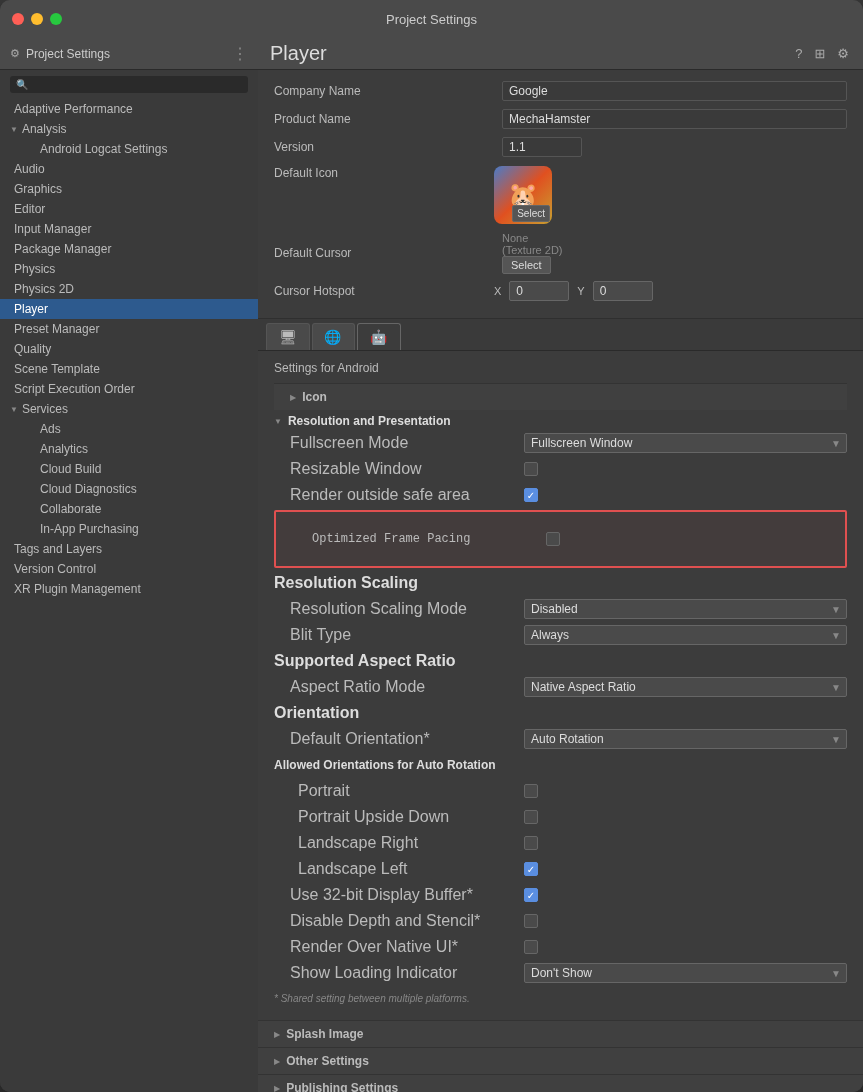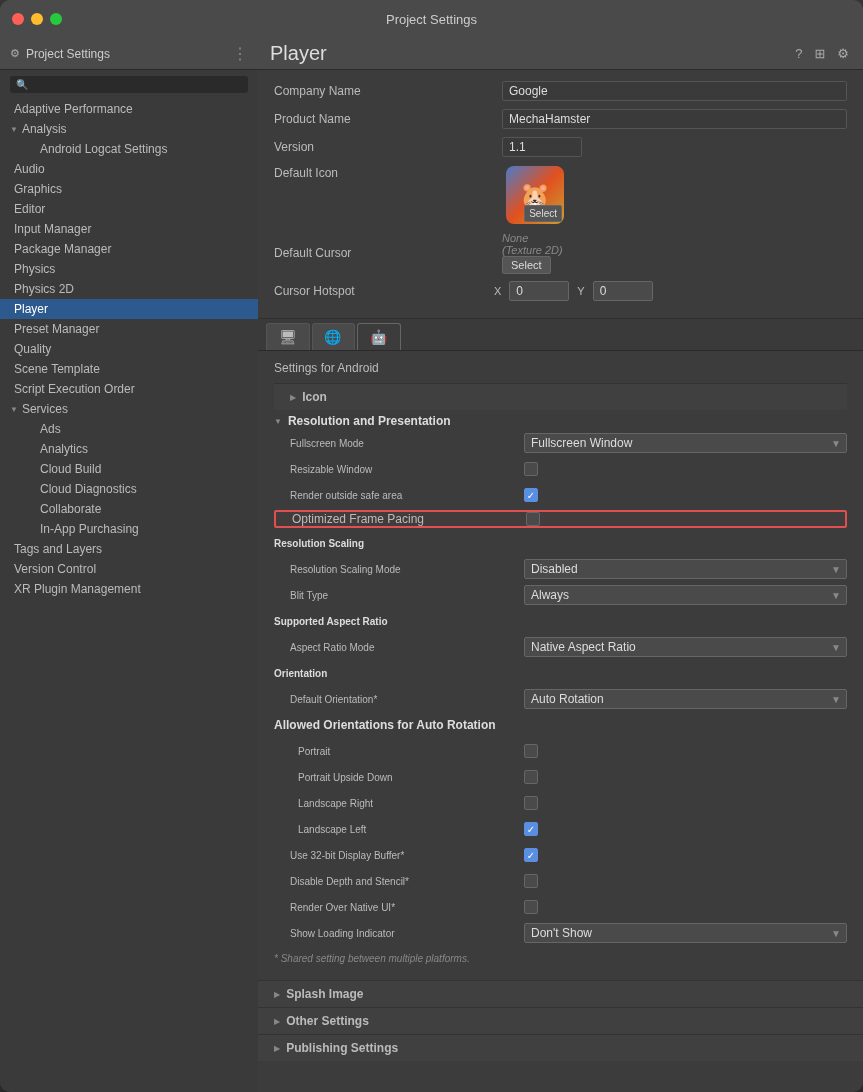--- a/index.html
+++ b/index.html
@@ -266,21 +266,21 @@
     }
     .setting-row {
       display: flex;
       align-items: center;
       margin-bottom: 4px;
       min-height: 22px;
     }
     .setting-label {
       width: 250px;
       color: #bbb;
-      font-size: 10px;
+      font-size: 16px;
       padding-left: 16px;
       flex-shrink: 0;
     }
     .setting-label.bold {
       color: #ddd;
       font-weight: 600;
       padding-left: 0;
       width: 100%;
     }
     .setting-control {
@@ -328,23 +328,24 @@
     .checkbox.checked { background: #5a8ee0; border-color: #5a8ee0; }
     .checkbox.checked::after {
       content: '✓';
       color: #fff;
       font-size: 10px;
     }
     .highlighted-row {
       border: 2px solid #e05050;
       background: rgba(224,80,80,0.05);
       border-radius: 2px;
-      padding: 0;
+      padding: 20px;
       margin-bottom: 4px;
       display: flex;
+      font-family: Liberation Mono, monospace;
     }
     .highlighted-row .setting-label {
       color: #bbb;
       font-size: 12px;
       padding-left: 16px;
       width: 250px;
     }
     .coord-row {
       display: flex;
       align-items: center;
@@ -526,33 +527,33 @@
             <div class="field-value">
               <input class="field-input" value="MechaHamster" readonly="" style="">
             </div>
           </div>
           <div class="field-row">
             <span class="field-label">Version</span>
             <div class="field-value">
               <input class="field-input" value="1.1" readonly="" style="width: 80px;">
             </div>
           </div>
-          <div class="field-row" style="align-items:flex-start; margin-top:8px;gap:12px;">
+          <div class="field-row" style="align-items:flex-start; margin-top:8px;">
             <span class="field-label">Default Icon</span>
             <div style="display:flex; flex-direction:column; align-items:center;">
               <div class="icon-placeholder">
                 <div class="icon-image">🐹</div>
                 <button class="select-btn-small">Select</button>
               </div>
             </div>
           </div>
           <div class="field-row" style="margin-top:8px;">
             <span class="field-label">Default Cursor</span>
             <div class="field-value">
-              <div style="color:#888; font-size:11px;font-style:italic;">
+              <div style="color:#888; font-size:11px;">
                 <div>None</div>
                 <div>(Texture 2D)</div>
               </div>
               <button class="select-btn">Select</button>
             </div>
           </div>
           <div class="field-row">
             <span class="field-label">Cursor Hotspot</span>
             <div class="coord-row">
               <span class="coord-label">X</span>

